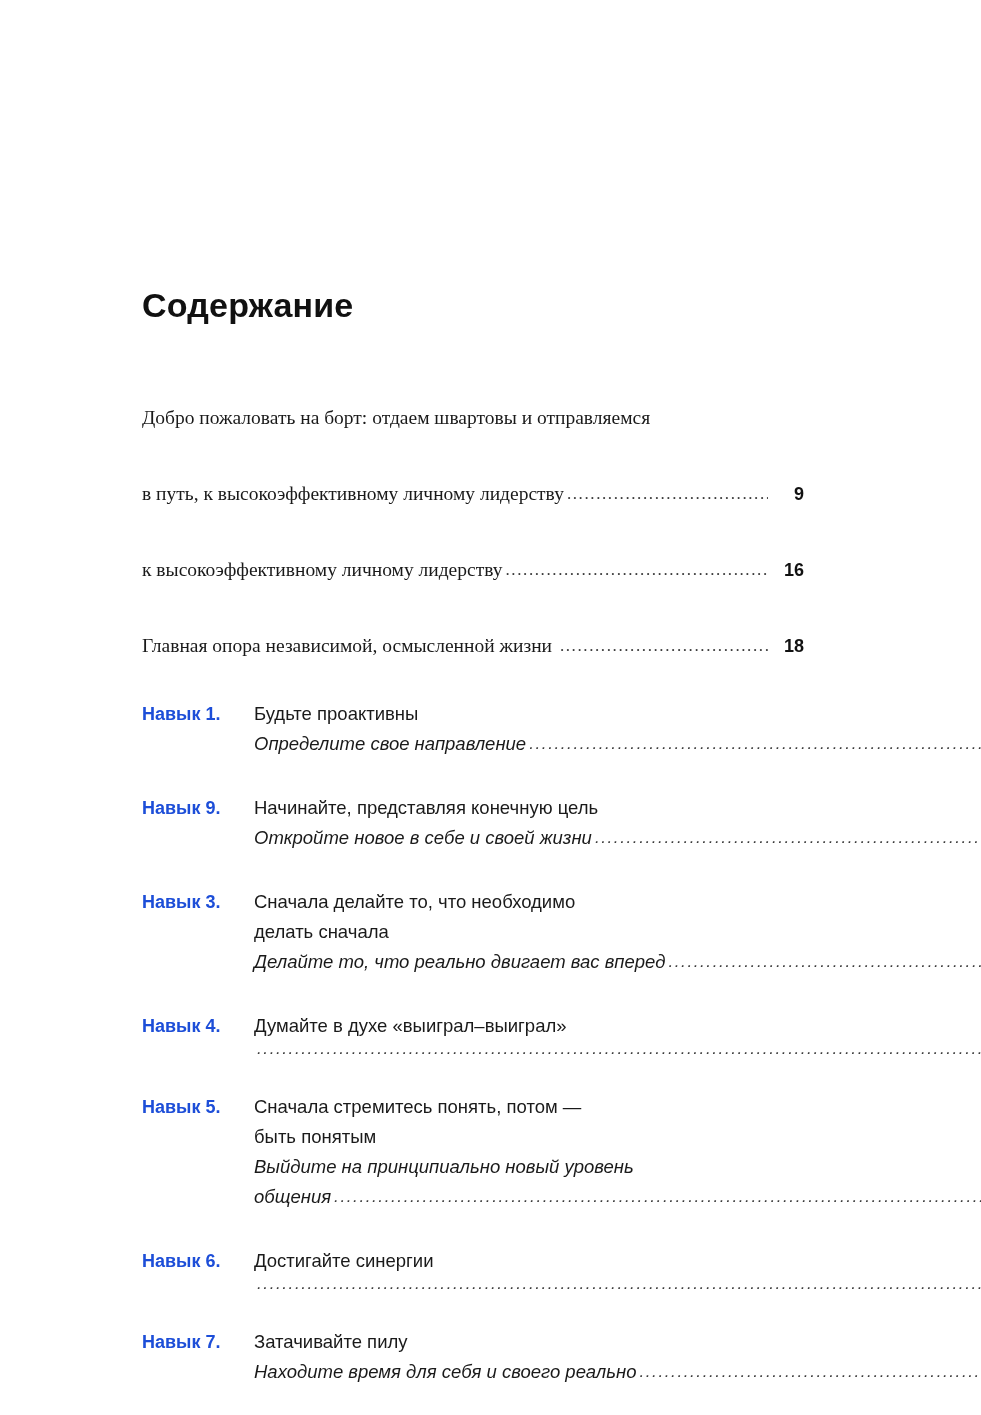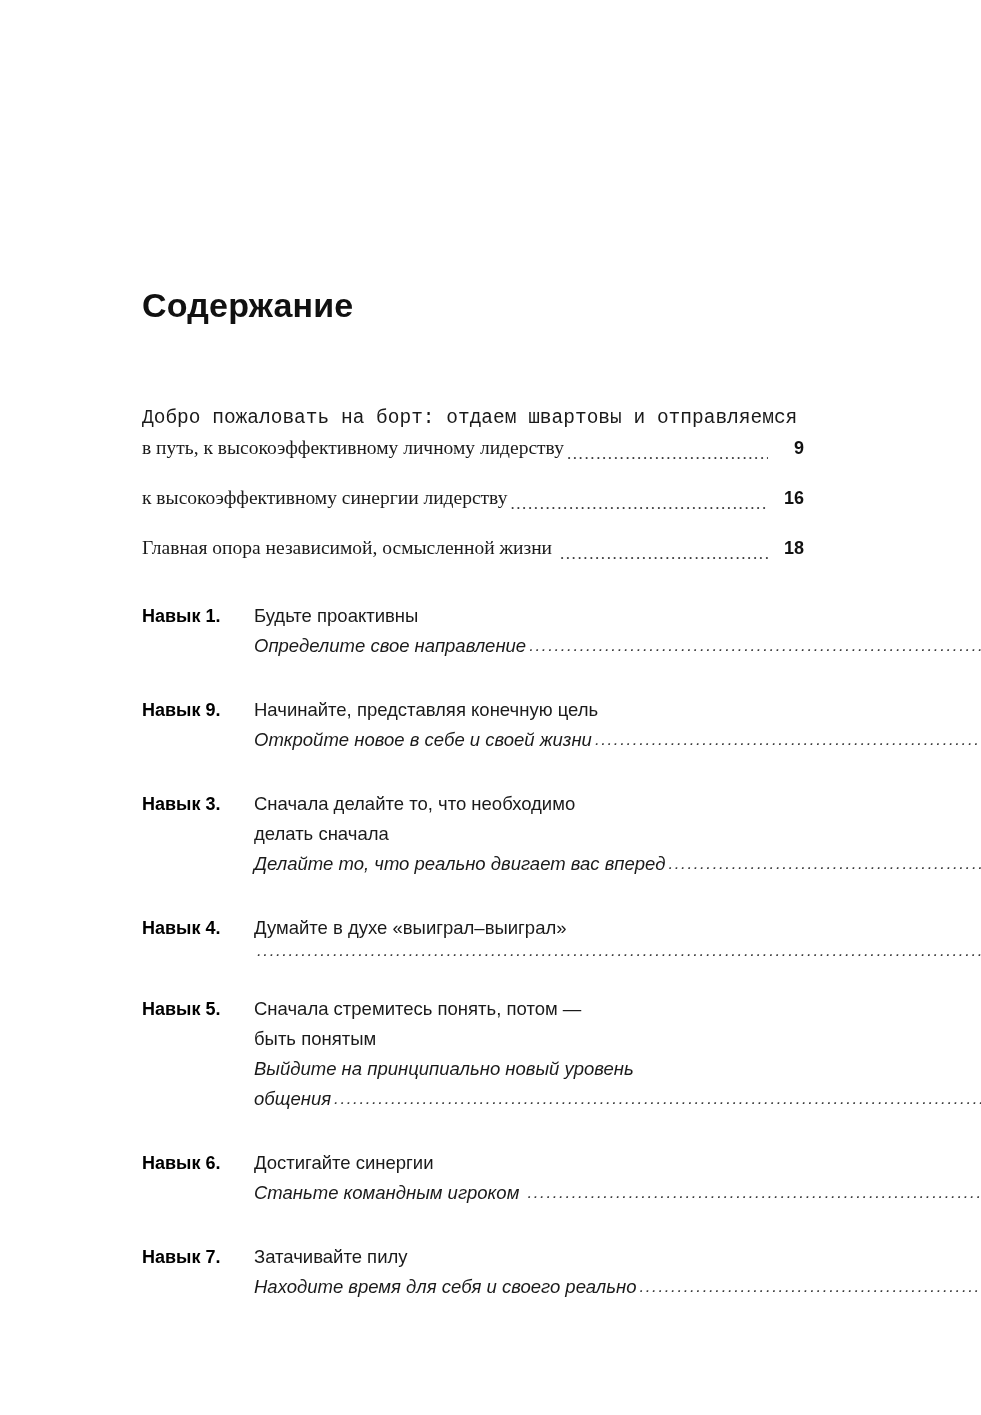--- a/index.html
+++ b/index.html
@@ -33,26 +33,26 @@
   
   .front-entry {
     font-family: "Liberation Serif", serif;
     font-size: 19.5px;
     line-height: 30px;
     color: #1a1a1a;
     margin-bottom: 20px;
   }
   .front-entry .line {
     display: block;
-    font-family: Liberation Mono, monospace;
   }
   .front-entry .last-line {
     display: flex;
-    align-items: flex-end;
+    align-items: center;
     width: 100%;
+    margin-top: 46px;
   }
   .front-entry .txt {
     white-space: pre;
   }
   .dots {
     flex: 1 1 auto;
     overflow: hidden;
     white-space: nowrap;
     margin: 0 2px 0 3px;
     color: #3a3a3a;
@@ -78,21 +78,21 @@
   .skill-row {
     display: flex;
     align-items: flex-start;
     margin-bottom: 34px;
   }
   .skill-label {
     flex: 0 0 112px;
     font-family: "Liberation Sans", sans-serif;
     font-weight: bold;
     font-size: 18px;
-    color: #000000;
+    color: #1d4ed8;
     line-height: 30px;
     white-space: nowrap;
   }
   .skill-body {
     flex: 1 1 auto;
   }
   .skill-title {
     font-family: "Liberation Sans", sans-serif;
     font-size: 18.5px;
     line-height: 30px;
@@ -133,21 +133,21 @@
         <span class="line txt">Добро пожаловать на борт: отдаем швартовы и отправляемся</span>
         <span class="last-line">
           <span class="txt">в путь, к высокоэффективному личному лидерству</span>
           <span class="dots">........................................................................................................................................................</span>
           <span class="pagenum">9</span>
         </span>
       </div>
 
       <div class="front-entry">
         <span class="last-line">
-          <span class="txt">к высокоэффективному синергии лидерству</span>
+          <span class="txt">к высокоэффективному личному лидерству</span>
           <span class="dots">........................................................................................................................................................</span>
           <span class="pagenum">16</span>
         </span>
       </div>
 
       <div class="front-entry">
         <span class="last-line">
           <span class="txt">Главная опора независимой, осмысленной жизни </span>
           <span class="dots">........................................................................................................................................................</span>
           <span class="pagenum">18</span>
@@ -218,21 +218,20 @@
 
           </div>
         </div>
       </div>
 
       <div class="skill-row">
         <div class="skill-label">Навык 6.</div>
         <div class="skill-body">
           <div class="skill-title">Достигайте синергии</div>
           <div class="skill-sub">
-            <span class="txt">Станьте командным игроком </span>
             <span class="dots">........................................................................................................................................................</span>
 
           </div>
         </div>
       </div>
 
       <div class="skill-row">
         <div class="skill-label">Навык 7.</div>
         <div class="skill-body">
           <div class="skill-title">Затачивайте пилу</div>

